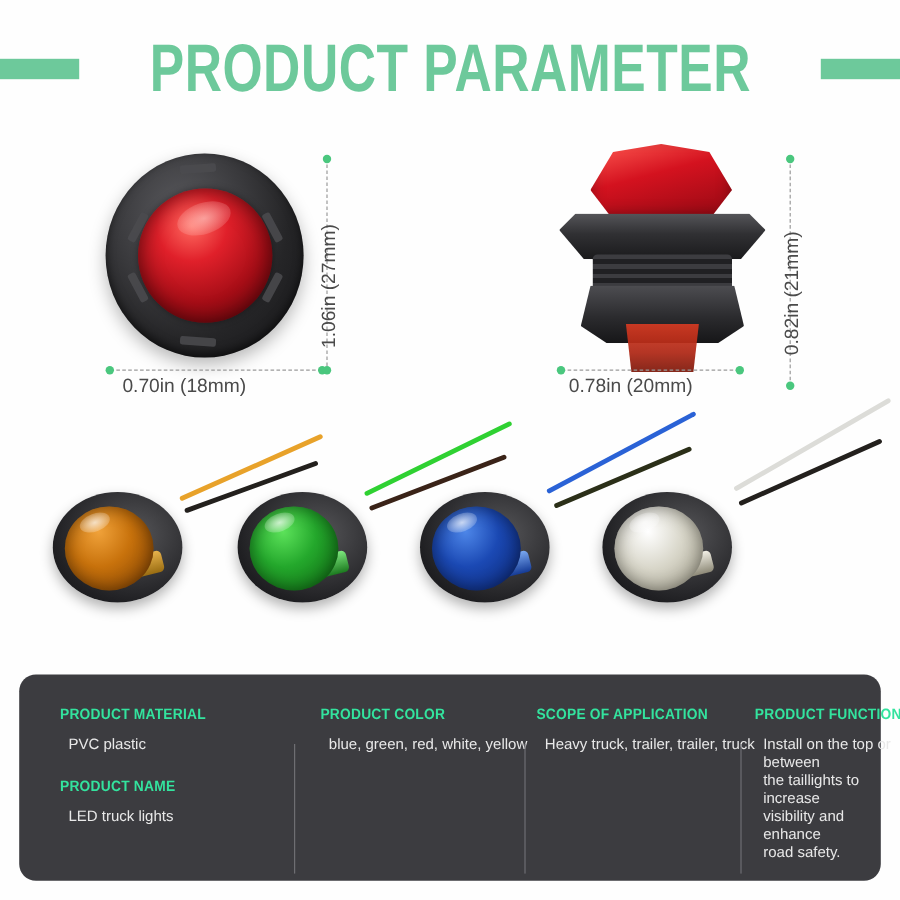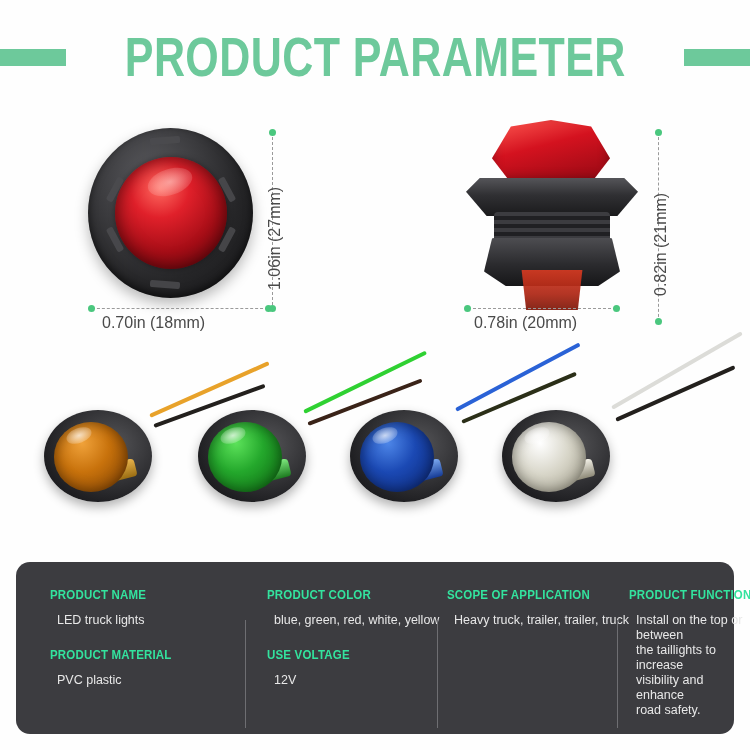--- a/index.html
+++ b/index.html
@@ -341,38 +341,34 @@
       <div class="glint"></div>
     </div>
   </div>
 </div>
 
 <div class="spec">
   <div class="spec-grid">
 
     <div class="col c1">
       <div class="field">
+        <div class="f-label">PRODUCT MATERIAL</div>
+        <div class="f-value">PVC plastic</div>
+      </div>
+      <div class="field">
         <div class="f-label">PRODUCT NAME</div>
         <div class="f-value">LED truck lights</div>
       </div>
-      <div class="field">
-        <div class="f-label">PRODUCT MATERIAL</div>
-        <div class="f-value">PVC plastic</div>
-      </div>
       <div class="divider" style="right:0;"></div>
     </div>
 
     <div class="col c2">
       <div class="field">
         <div class="f-label">PRODUCT COLOR</div>
         <div class="f-value nowrap">blue, green, red, white, yellow</div>
-      </div>
-      <div class="field">
-        <div class="f-label">USE VOLTAGE</div>
-        <div class="f-value">12V</div>
       </div>
       <div class="divider" style="right:-12px;"></div>
     </div>
 
     <div class="col c3">
       <div class="field">
         <div class="f-label">SCOPE OF APPLICATION</div>
         <div class="f-value nowrap">Heavy truck, trailer, trailer, truck</div>
       </div>
       <div class="divider" style="right:-10px;"></div>

